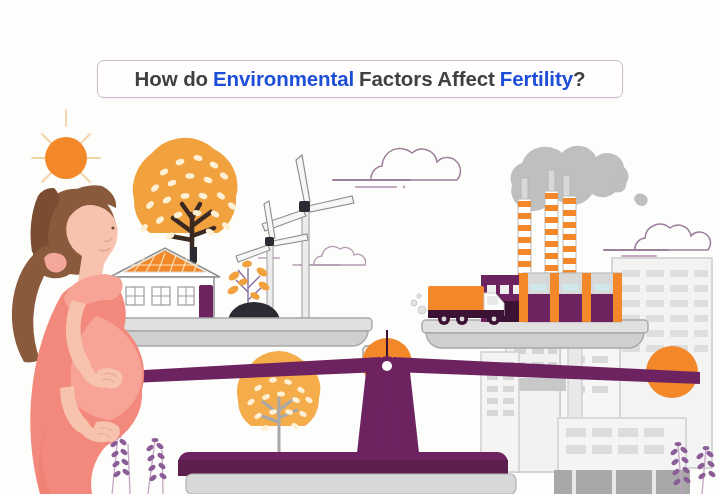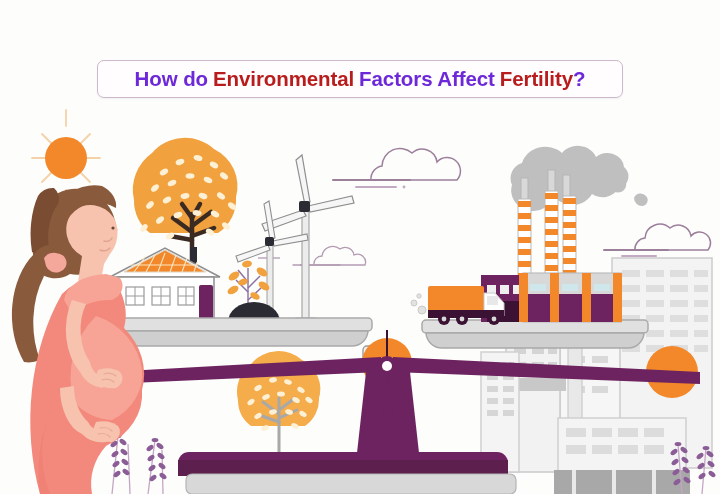--- a/index.html
+++ b/index.html
@@ -38,22 +38,22 @@
     z-index: 40;
     box-shadow: 0 1px 2px rgba(120,80,120,0.07);
   }
   .title-text {
     font-size: 20.5px;
     font-weight: bold;
     letter-spacing: -0.1px;
     white-space: nowrap;
     line-height: 1;
   }
-  .t-dark { color: #6d28d9; }
-  .t-orange { color: #b91c1c; }
+  .t-dark { color: #404040; }
+  .t-orange { color: #1d4ed8; }
   .t-sp { display: inline-block; width: 5px; }
 </style>
 </head>
 <body>
 
 <div id="stage">
 
   <svg id="art" viewBox="0 0 720 494" xmlns="http://www.w3.org/2000/svg">
 
     <defs>

